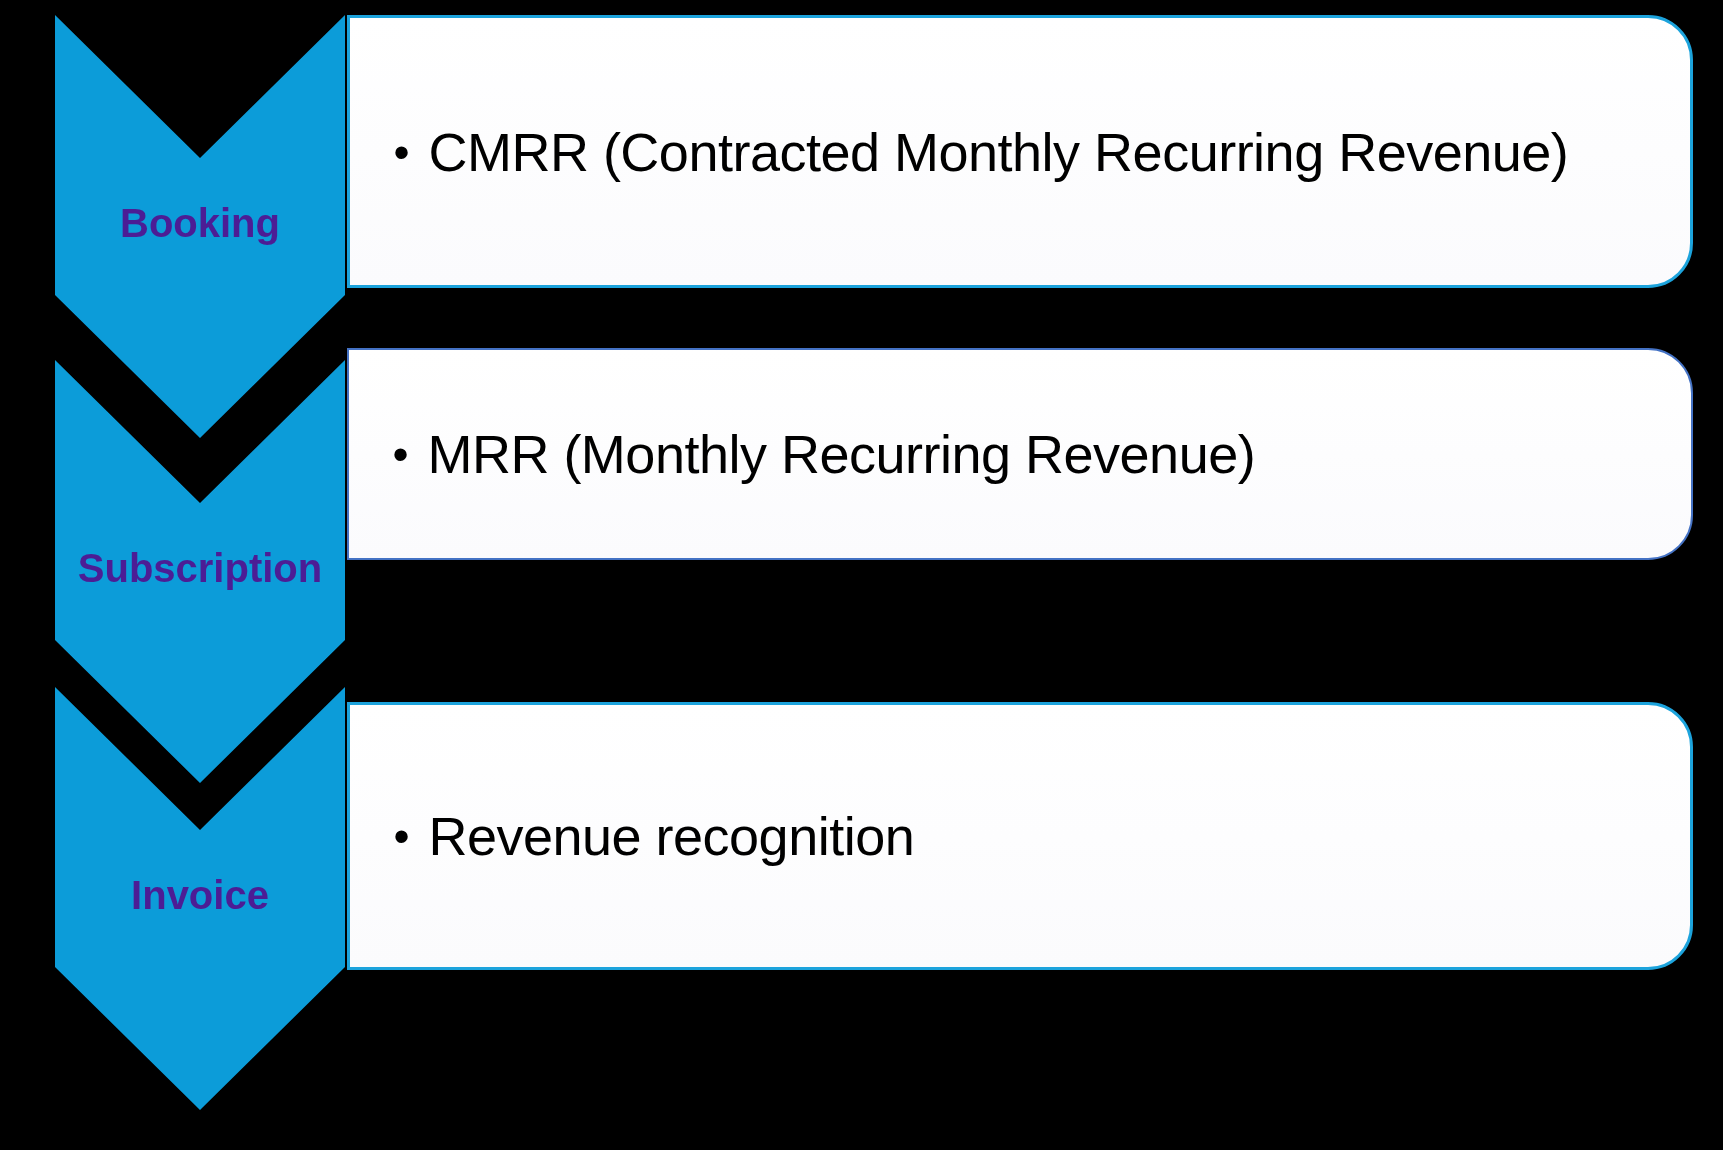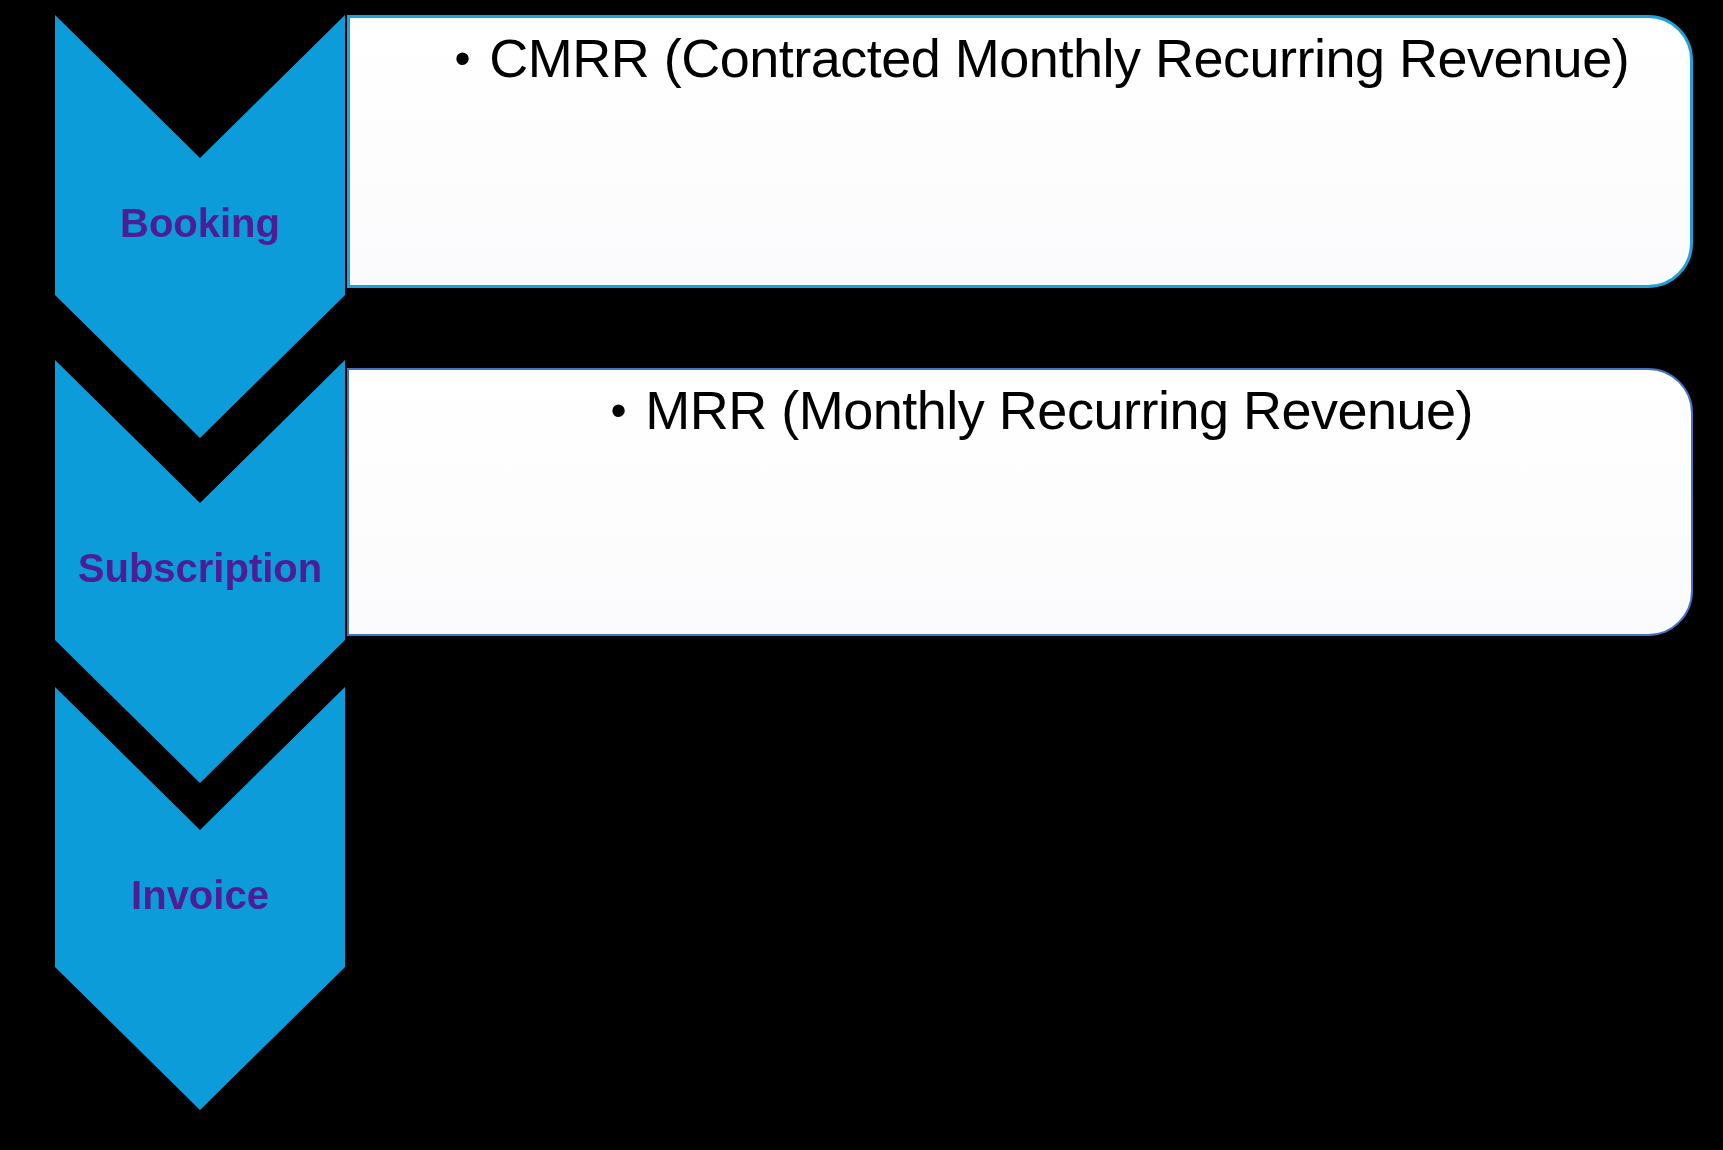--- a/index.html
+++ b/index.html
@@ -45,26 +45,26 @@
 
   
   .box {
     position: absolute;
     left: 347px;
     width: 1346px;
     box-sizing: border-box;
     background: linear-gradient(180deg, #FFFFFF 0%, #FBFBFD 100%);
     border-radius: 0 45px 45px 0;
     display: flex;
-    flex-direction: row;
+    flex-direction: column;
     justify-content: center;
     padding-left: 42px;
   }
   .box.b1 { top: 15px;  height: 273px; border: 3px solid #1CA3DC; }
-  .box.b2 { top: 368px; height: 268px; border: 2px solid #4472C4; }
+  .box.b2 { top: 348px; height: 212px; border: 2px solid #4472C4; }
   .box.b3 { top: 702px; height: 268px; border: 3px solid #1CA3DC; }
 
   .bullet-line {
     color: #000000;
     font-size: 54px;
     line-height: 80px;
     white-space: nowrap;
     letter-spacing: -0.5px;
   }
   .bullet-line::before {
@@ -90,14 +90,17 @@
   <div class="chevron c2">
     <div class="chevron-label">Subscription</div>
   </div>
   <div class="box b2">
     <div class="bullet-line">MRR (Monthly Recurring Revenue)</div>
   </div>
 
   <div class="chevron c3">
     <div class="chevron-label">Invoice</div>
   </div>
+  <div class="box b3">
+    <div class="bullet-line">Revenue recognition</div>
+  </div>
 
 </div>
 
 </body></html>

